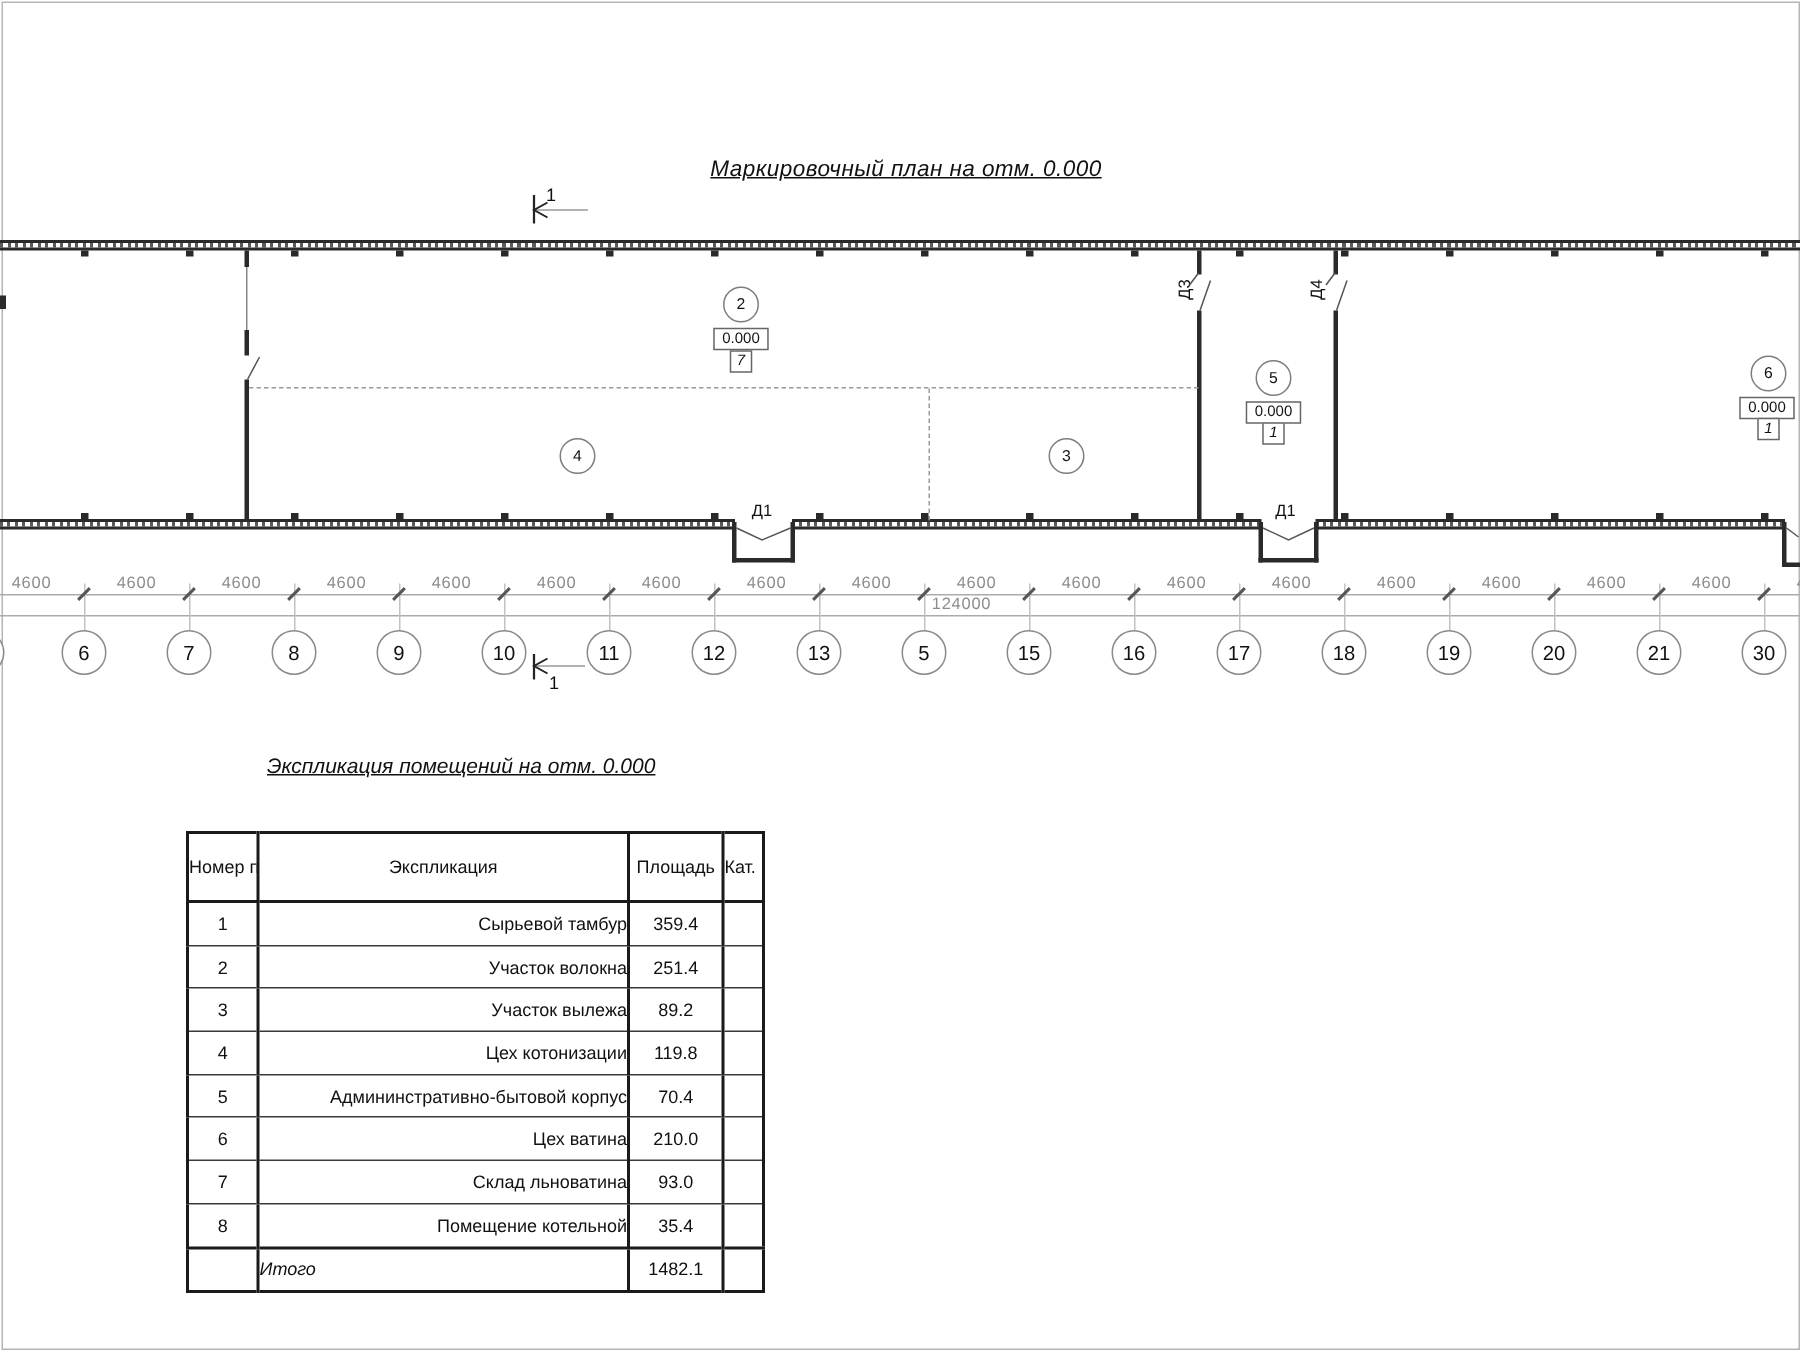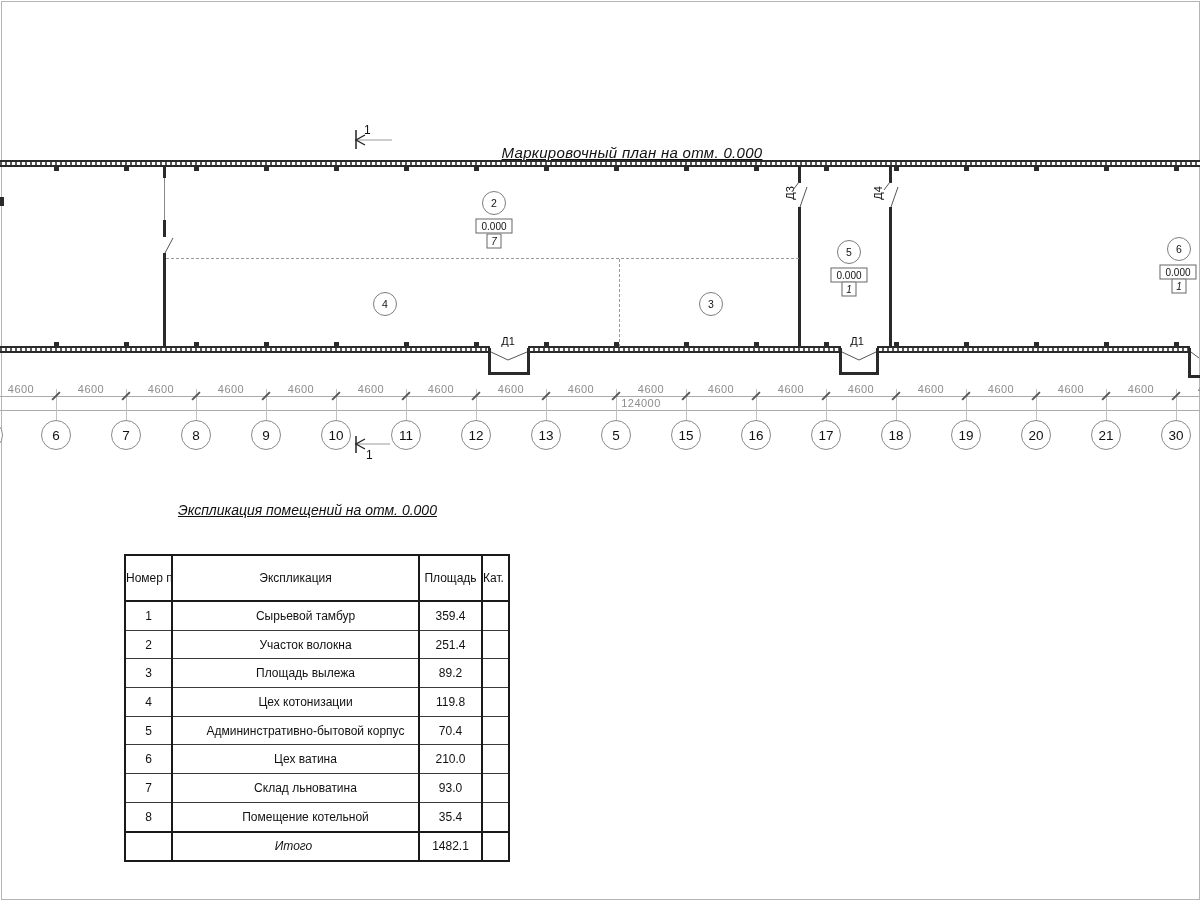--- a/index.html
+++ b/index.html
@@ -38,32 +38,32 @@
   .axis-circle{position:absolute;width:28px;height:28px;border:1px solid #8a8a8a;border-radius:50%;
                background:#fff;display:flex;align-items:center;justify-content:center;
                font-size:13.5px;transform:translate(-50%,-50%);}
   .table-title{position:absolute;font-style:italic;font-size:14px;text-decoration:underline;white-space:nowrap;}
   table.expl{position:absolute;left:124px;top:554px;width:384px;border-collapse:collapse;
              table-layout:fixed;border:2px solid #1a1a1a;font-size:12px;}
   table.expl th,table.expl td{border-left:2px solid #1a1a1a;border-top:1px solid #3a3a3a;
              font-weight:normal;padding:0;vertical-align:middle;overflow:hidden;white-space:nowrap;}
   table.expl thead th{height:44px;text-align:center;line-height:1.25;border-bottom:2px solid #1a1a1a;}
   table.expl td{height:27.7px;text-align:center;}
-  table.expl td.name{text-align:center;padding-left:20px;}
+  table.expl td.name{text-align:right;padding-left:20px;}
   table.expl tr.total td{border-top:2px solid #1a1a1a;}
-  table.expl td.total-label{text-align:center;padding-right:4px;font-style:italic;}
+  table.expl td.total-label{text-align:left;padding-right:4px;font-style:italic;}
   svg text{font-family:"Liberation Sans",sans-serif;}
 </style>
 </head>
 <body>
 
 <div class="sheet">
   <div class="frame"></div>
 
-  <div class="plan-title" style="left:632px;top:104px;margin-top:40px;">Маркировочный план на отм. 0.000</div>
+  <div class="plan-title" style="left:604px;top:104px;">Маркировочный план на отм. 0.000</div>
 
   <div class="wall-h" style="left:0;top:160px;width:1200px;"></div>
   <div class="wall-h" style="left:0;top:346px;width:490px;"></div>
   <div class="wall-h" style="left:528px;top:346px;width:313px;"></div>
   <div class="wall-h" style="left:877px;top:346px;width:313px;"></div>
 
   <div class="wall-v" style="left:163px;top:167px;height:11px;"></div>
   <div class="wall-thin" style="left:164px;top:178px;height:42px;"></div>
   <div class="wall-v" style="left:163px;top:220px;height:17px;"></div>
   <div class="wall-v" style="left:163px;top:253px;height:95px;"></div>
@@ -269,21 +269,21 @@
           <td></td>
         </tr>
         <tr>
           <td>2</td>
           <td class="name">Участок волокна</td>
           <td>251.4</td>
           <td></td>
         </tr>
         <tr>
           <td>3</td>
-          <td class="name">Площадь вылежа</td>
+          <td class="name">Участок вылежа</td>
           <td>89.2</td>
           <td></td>
         </tr>
         <tr>
           <td>4</td>
           <td class="name">Цех котонизации</td>
           <td>119.8</td>
           <td></td>
         </tr>
         <tr>

